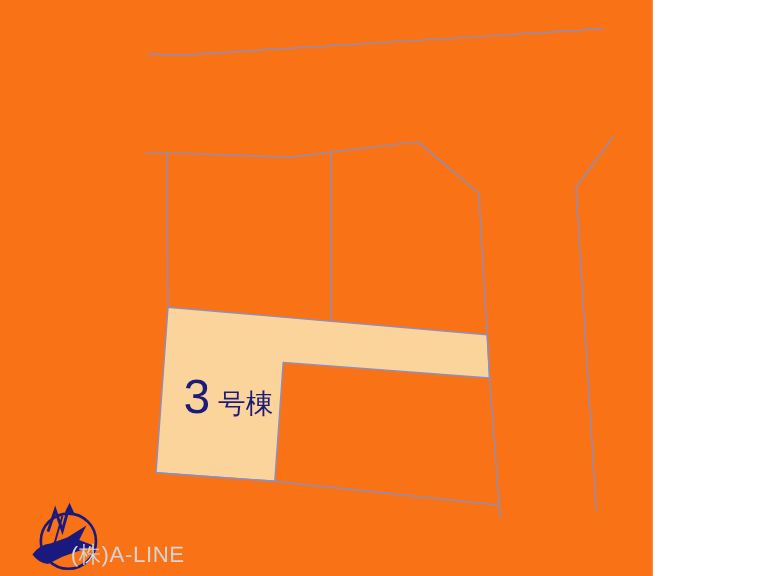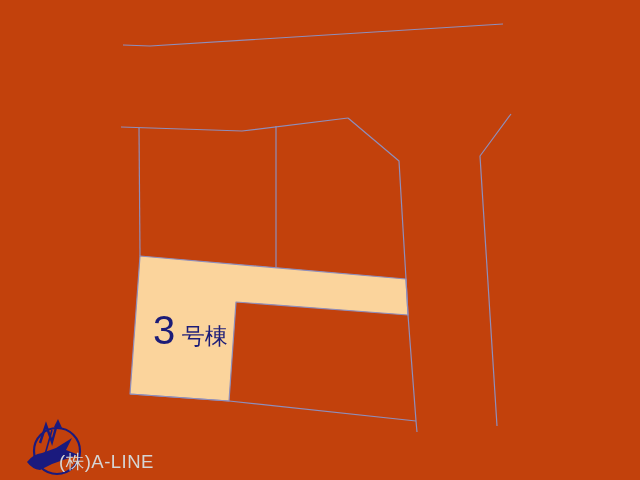--- a/index.html
+++ b/index.html
@@ -1,20 +1,20 @@
 <!DOCTYPE html>
 <html><head>
 <meta charset="utf-8">
 <style>
   html, body { margin: 0; padding: 0; background: #ffffff; }
   .page {
     position: relative;
-    width: 640px;
+    width: 544px;
     height: 480px;
-    background: #c2410c;
+    background: #f97316;
     overflow: hidden;
     font-family: "Liberation Sans", "DejaVu Sans", sans-serif;
   }
   svg { display: block; }
   .map-line { fill: none; stroke-width: 1.2; stroke-linejoin: round; stroke-linecap: butt; }
   .plot-fill { stroke-width: 1.2; stroke-linejoin: round; }
   .plot-label { font-family: "Liberation Sans", "DejaVu Sans", sans-serif; }
   .plot-label .num { font-size: 40px; }
   .plot-label .suffix { font-size: 23px; }
   .compass-stroke { fill: none; stroke-width: 2.2; }

